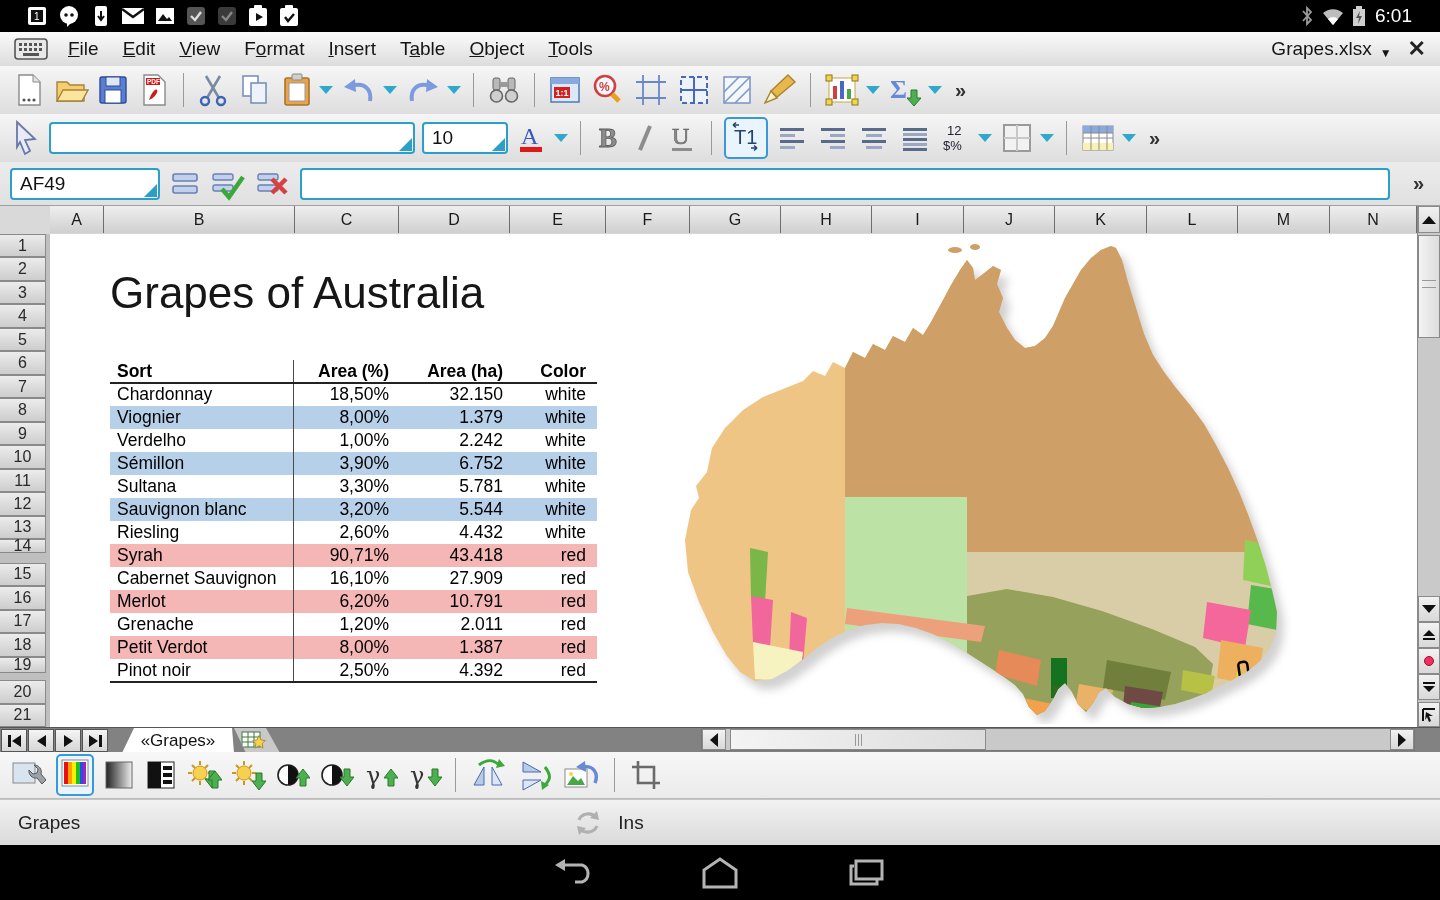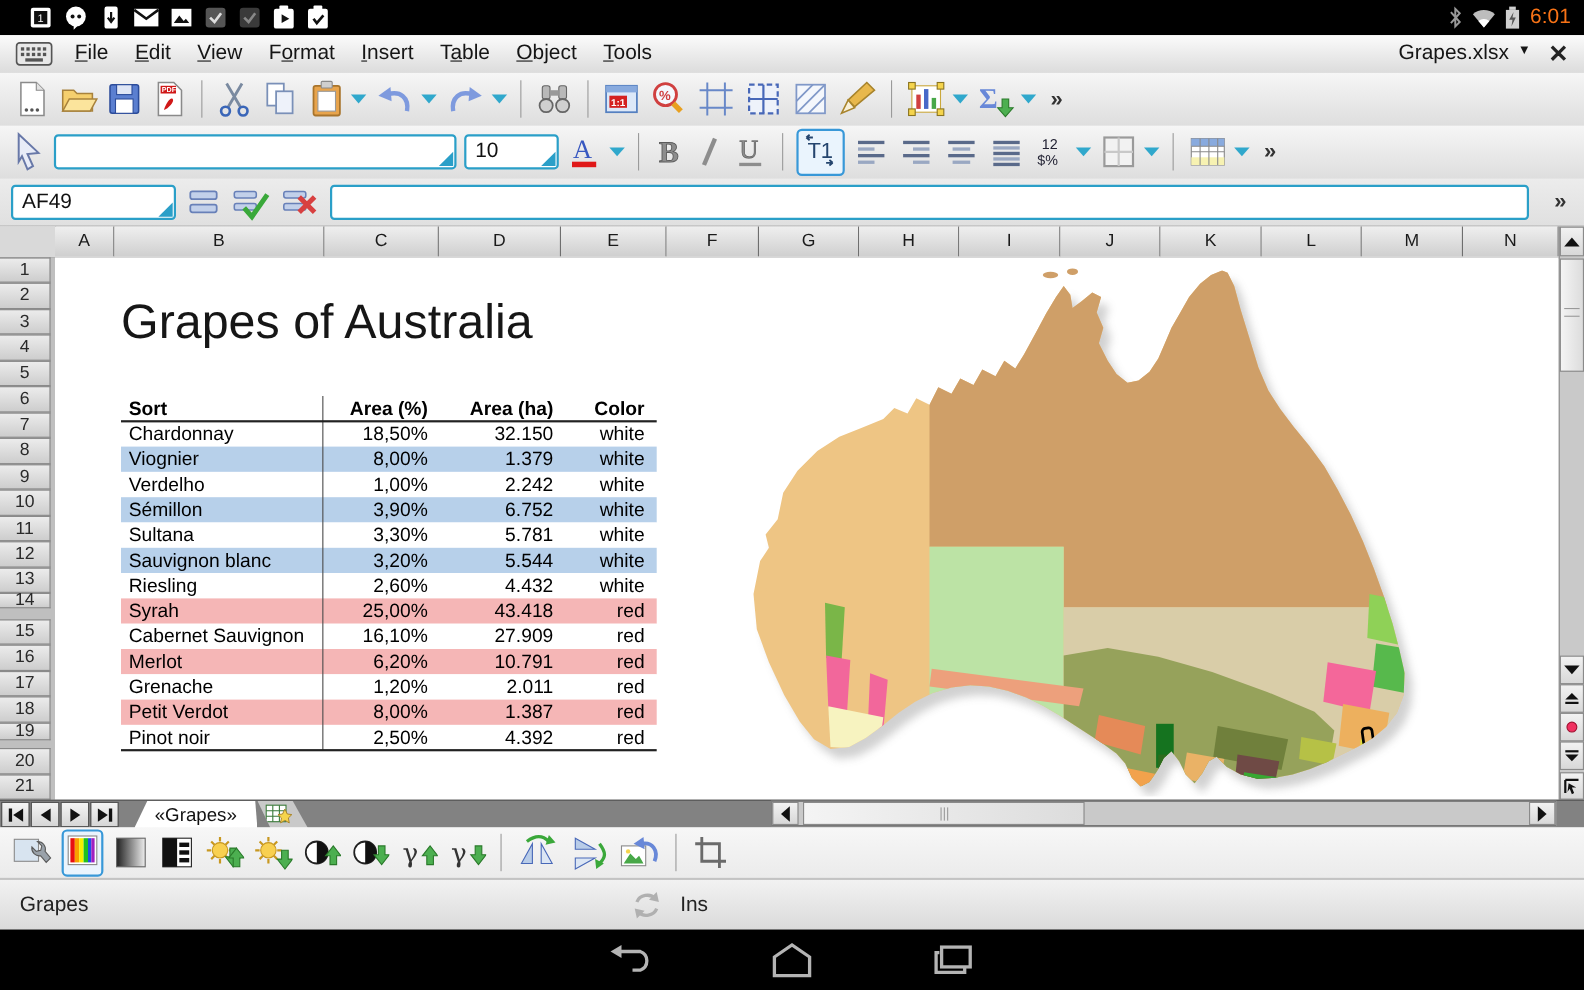--- a/index.html
+++ b/index.html
@@ -3,27 +3,27 @@
 <meta charset="utf-8">
 <style>
   html,body{margin:0;padding:0}
   body{width:1440px;height:900px;position:relative;overflow:hidden;
        font-family:"Liberation Sans",sans-serif;background:#fff;-webkit-font-smoothing:antialiased}
   .abs{position:absolute}
   
   #androidbar{left:0;top:0;width:1440px;height:32px;background:#000;display:flex;align-items:center}
   #androidbar .nicons{display:flex;gap:9px;margin-left:26px;align-items:center}
   #androidbar .sysicons{margin-left:auto;display:flex;gap:7px;align-items:center;margin-right:8px}
-  .sbtime{color:#f97316;font-size:19px;margin-left:2px;margin-right:4px}
+  .sbtime{color:#ffffff;font-size:19px;margin-left:2px;margin-right:20px}
   
   #menubar{left:0;top:32px;width:1440px;height:34px;background:linear-gradient(#fbfbfb,#dcdcdc);
            border-bottom:1px solid #a8a8a8;display:flex;align-items:center}
   .menu-item{font-size:19px;color:#151515;padding:0 12px;cursor:default}
   .menu-item u{text-decoration:underline}
-  #docmenu{margin-left:auto;font-size:19px;color:#151515;display:flex;align-items:flex-start;gap:8px;padding-right:10px}
+  #docmenu{margin-left:auto;font-size:19px;color:#151515;display:flex;align-items:flex-end;gap:8px;padding-right:10px}
   #docmenu .ddc{font-size:12px}
   #closex{font-size:22px;font-weight:bold;color:#222;padding:0 14px 0 6px}
   
   .tbar{left:0;width:1440px;background:linear-gradient(#f6f6f6,#dedede);border-bottom:1px solid #b5b5b5;
         display:flex;align-items:center}
   #tb1{top:66px;height:48px;padding-left:12px;gap:7px}
   #tb2{top:114px;height:48px;padding-left:8px;gap:7px}
   #fbar{top:162px;height:44px;left:0;width:1440px;background:linear-gradient(#ececec,#e0e0e0);
         border-bottom:1px solid #9f9f9f;display:flex;align-items:center;gap:9px;padding-left:10px;box-sizing:border-box}
   .tsep{width:1px;height:34px;background:#9a9a9a;margin:0 5px;flex:0 0 1px}
@@ -516,21 +516,21 @@
         <span class="tcell c3">white</span>
       </div>
       <div class="trow" style="top: 161px; background: rgb(255, 255, 255);">
         <span class="tcell c0">Riesling</span>
         <span class="tcell c1">2,60%</span>
         <span class="tcell c2">4.432</span>
         <span class="tcell c3">white</span>
       </div>
       <div class="trow" style="top: 184px; background: rgb(245, 182, 182);">
         <span class="tcell c0">Syrah</span>
-        <span class="tcell c1">25,00%</span>
+        <span class="tcell c1">90,71%</span>
         <span class="tcell c2">43.418</span>
         <span class="tcell c3">red</span>
       </div>
       <div class="trow" style="top: 207px; background: rgb(255, 255, 255);">
         <span class="tcell c0">Cabernet Sauvignon</span>
         <span class="tcell c1">16,10%</span>
         <span class="tcell c2">27.909</span>
         <span class="tcell c3">red</span>
       </div>
       <div class="trow" style="top: 230px; background: rgb(245, 182, 182);">

